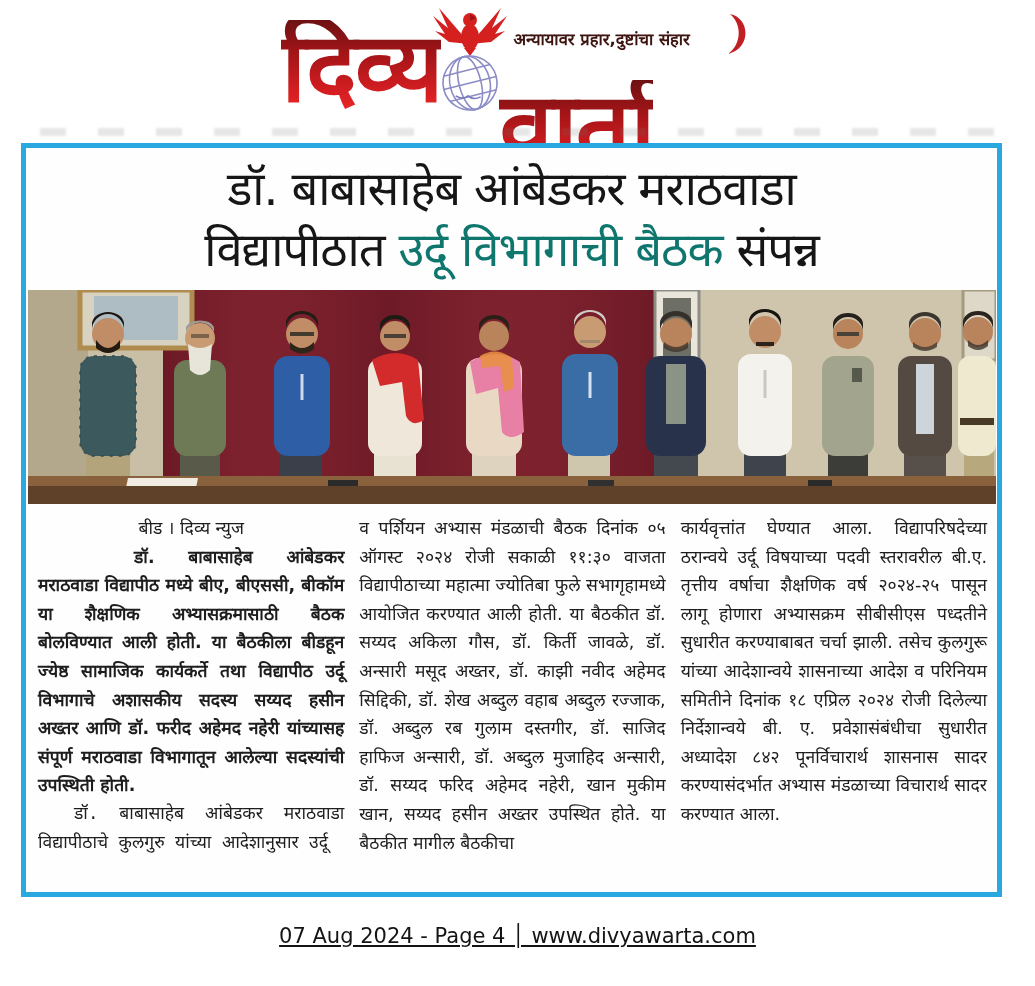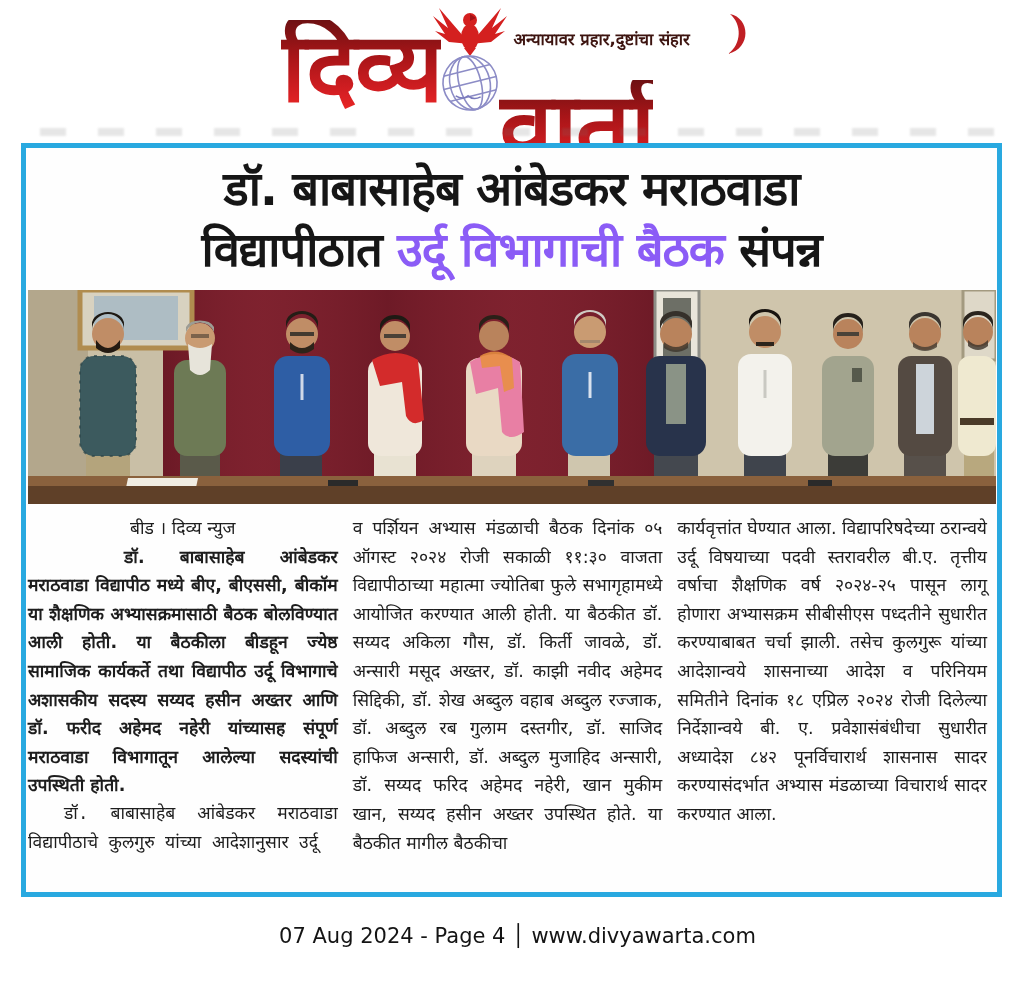--- a/index.html
+++ b/index.html
@@ -36,46 +36,46 @@
     position:absolute;top:128px;left:40px;width:955px;height:8px;
     background:repeating-linear-gradient(90deg,rgba(120,120,120,.18) 0 26px,rgba(255,255,255,0) 26px 58px);
     filter:blur(1px);
   }
   
   .article-box{
     position:absolute;left:21px;top:143px;width:981px;height:754px;
     border:5px solid #29a9e0;background:#fefefe;box-sizing:border-box;
   }
   .headline{
-    text-align:center;font-weight:bold;
+    text-align:center;font-weight:normal;
     font-size:47px;line-height:61px;margin-top:10px;
     color:#161616;letter-spacing:-1px;
   }
-  .headline .red{color:#8b5cf6;}
+  .headline .red{color:#0f766e;}
   
   .photo-wrap{width:968px;height:214px;margin:10px auto 0 auto;position:relative;}
   .photo-wrap svg{display:block;}
   
   .columns{
-    display:flex;gap:15px;padding:10px 10px 0 2px;box-sizing:border-box;
+    display:flex;gap:15px;padding:10px 10px 0 12px;box-sizing:border-box;
   }
   .col{
     flex:1;font-size:17.5px;line-height:28.6px;color:#1d1d1d;
     text-align:justify;text-justify:inter-word;
   }
   .col p{margin:0;}
   .dateline{text-align:center;font-weight:normal;}
   .indent-lg{text-indent:96px;font-weight:bold;}
   .indent-sm{text-indent:36px;font-family:Liberation Mono, monospace;}
   
   .footer{
     position:absolute;left:0;top:922px;width:100%;
     text-align:center;color:#141414;
   }
-  .footer .f1{font-size:21px;line-height:28px;}
+  .footer .f1{font-size:21px;line-height:28px;text-decoration:underline;}
   .footer .f2{font-size:20px;line-height:28px;}
 </style>
 </head>
 <body>
 
 <div class="masthead">
   <div class="masthead-inner">
     <div class="mast-word mast-word1">दिव्य</div>
 
     <div class="mast-center">

